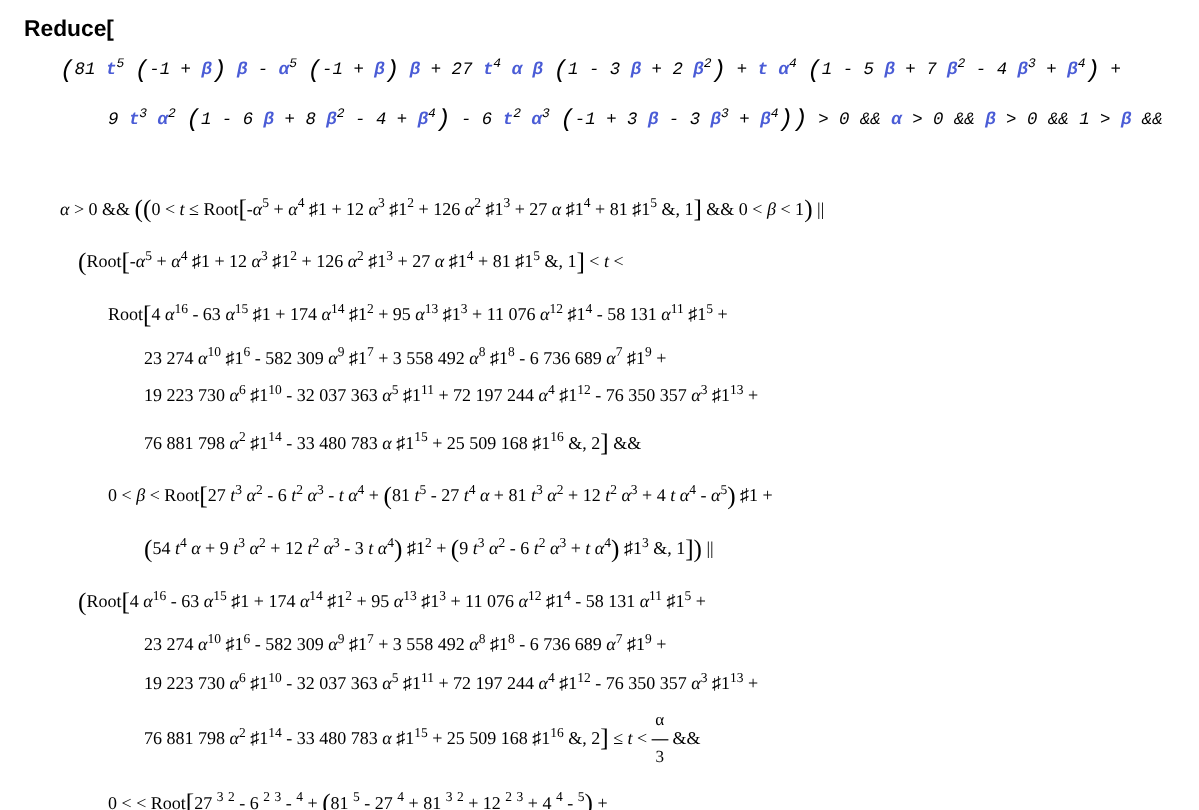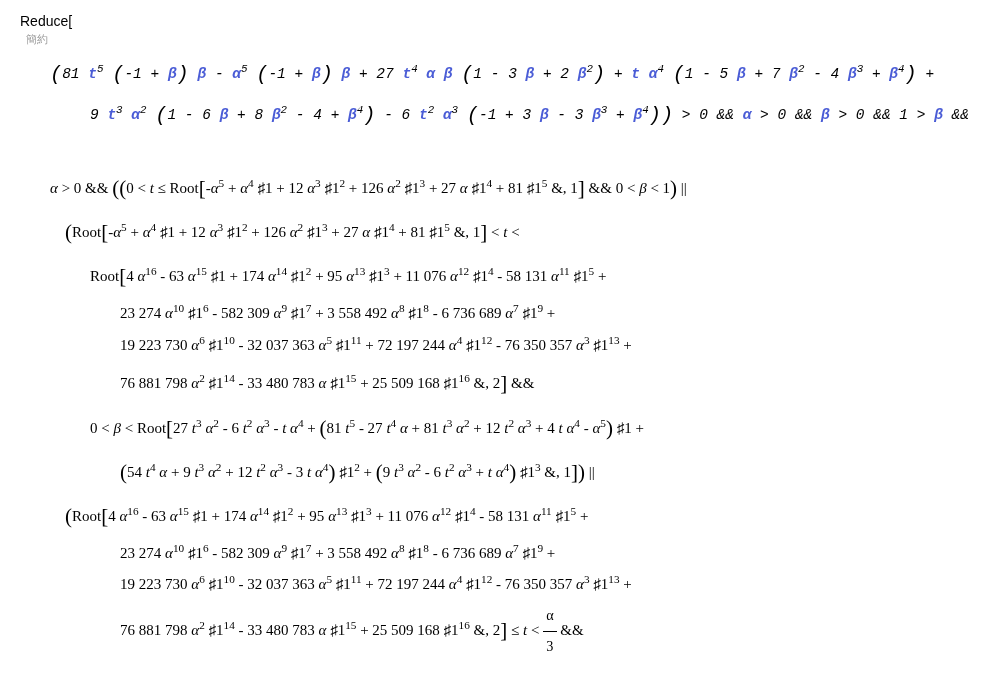--- a/index.html
+++ b/index.html
@@ -8,23 +8,23 @@
       font-family: "Times New Roman", serif;
       font-size: 14px;
       background: #fff;
       color: #000;
       line-height: 1.6;
     }
     .input-cell {
       margin-bottom: 30px;
     }
     .fn-name {
-      font-weight: normal;
+      font-weight: bold;
       font-family: "Helvetica Neue", Arial, sans-serif;
-      font-size: 14px;
+      font-size: 19px;
     }
     .annotation {
       color: #999;
       font-size: 11px;
       font-family: "Helvetica Neue", Arial, sans-serif;
       display: block;
       margin-left: 6px;
       margin-top: -2px;
       margin-bottom: 6px;
     }
@@ -62,21 +62,20 @@
     .frac .den { display: block; padding: 0 3px; }
     .ital { font-style: italic; font-family: "Times New Roman", serif; }
     .slot { font-family: serif; }
   </style>
 </head>
 <body>
 
 <div class="input-cell">
   <div>
     <span class="fn-name">Reduce</span><span class="fn-name">[</span>
-    <span class="annotation">簡約</span>
   </div>
   <div class="expr">
     <div class="expr-line">
       <span class="bigparen">(</span>81 <span class="var-t">t</span><sup>5</sup> <span class="bigparen">(</span>-1 + <span class="var-greek">β</span><span class="bigparen">)</span> <span class="var-greek">β</span> - <span class="var-greek">α</span><sup>5</sup> <span class="bigparen">(</span>-1 + <span class="var-greek">β</span><span class="bigparen">)</span> <span class="var-greek">β</span> + 27 <span class="var-t">t</span><sup>4</sup> <span class="var-greek">α</span> <span class="var-greek">β</span> <span class="bigparen">(</span>1 - 3 <span class="var-greek">β</span> + 2 <span class="var-greek">β</span><sup>2</sup><span class="bigparen">)</span> + <span class="var-t">t</span> <span class="var-greek">α</span><sup>4</sup> <span class="bigparen">(</span>1 - 5 <span class="var-greek">β</span> + 7 <span class="var-greek">β</span><sup>2</sup> - 4 <span class="var-greek">β</span><sup>3</sup> + <span class="var-greek">β</span><sup>4</sup><span class="bigparen">)</span> +
     </div>
     <div class="expr-line indent2">
       9 <span class="var-t">t</span><sup>3</sup> <span class="var-greek">α</span><sup>2</sup> <span class="bigparen">(</span>1 - 6 <span class="var-greek">β</span> + 8 <span class="var-greek">β</span><sup>2</sup> - 4 + <span class="var-greek">β</span><sup>4</sup><span class="bigparen">)</span> - 6 <span class="var-t">t</span><sup>2</sup> <span class="var-greek">α</span><sup>3</sup> <span class="bigparen">(</span>-1 + 3 <span class="var-greek">β</span> - 3 <span class="var-greek">β</span><sup>3</sup> + <span class="var-greek">β</span><sup>4</sup><span class="bigparen">)</span><span class="bigparen">)</span> &gt; 0 &amp;&amp; <span class="var-greek">α</span> &gt; 0 &amp;&amp; <span class="var-greek">β</span> &gt; 0 &amp;&amp; 1 &gt; <span class="var-greek">β</span> &amp;&amp; <span class="var-t">t</span> &gt; 0
     </div>
   </div>
 </div>

